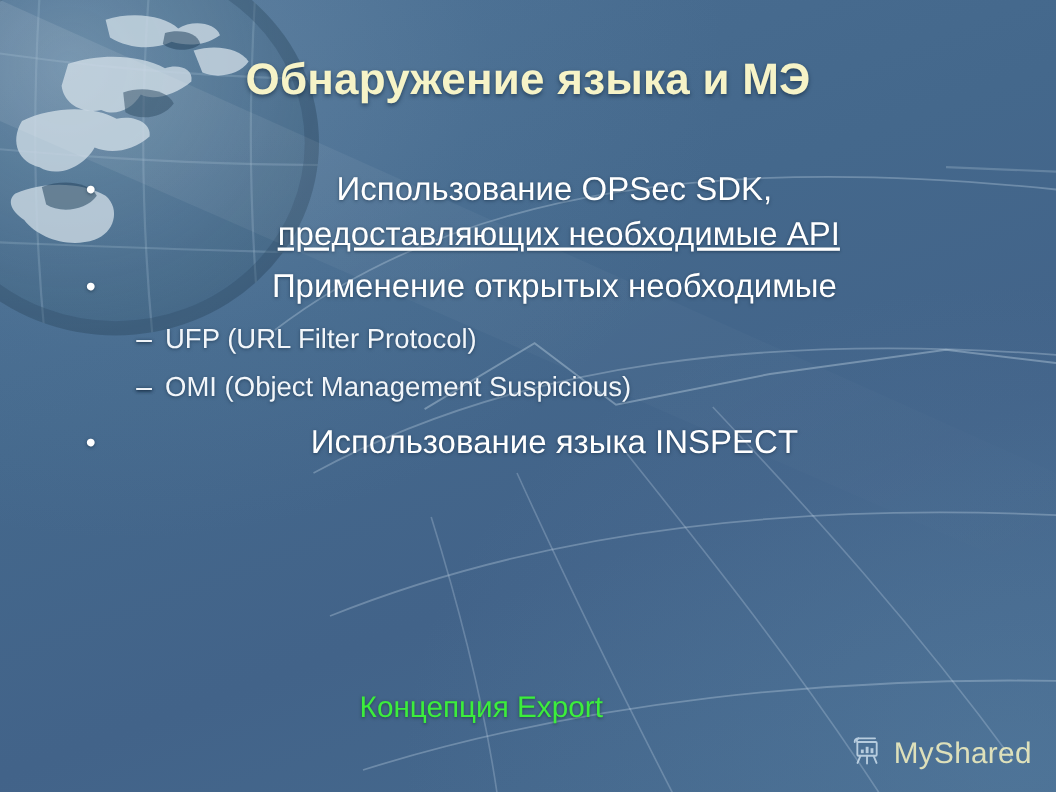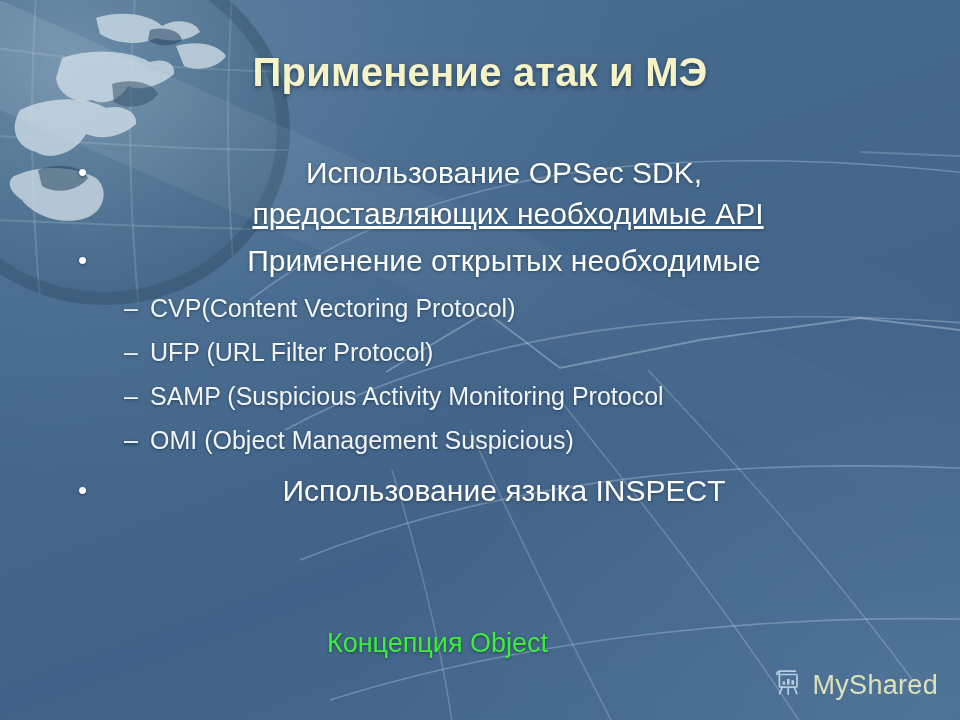--- a/index.html
+++ b/index.html
@@ -188,69 +188,67 @@
       <path d="M648 370 C 742 470, 832 570, 920 690"></path>
     </g>
 
     <g fill="none" stroke="#d5e4f0" stroke-opacity="0.35" stroke-width="1.8">
       <path d="M386 372 L 486 312 L 560 368 L 700 340 L 860 318 L 960 330"></path>
     </g>
 
     <path d="M860 152 L 960 156" stroke="#d8e6f2" stroke-opacity="0.22" stroke-width="2" fill="none"></path>
   </svg>
 
-  <div class="title">Применение атак и МЭ</div>
+  <div class="title">Обнаружение языка и МЭ</div>
 
   <div class="body-list">
 
     <div class="l1">
       <span class="dot">•</span>
       <span class="txt">
         <span>Использование OPSec SDK,</span>
         <span class="cont">предоставляющих необходимые API</span>
       </span>
     </div>
 
     <div class="l1 gap-before">
       <span class="dot">•</span>
       <span class="txt">Применение открытых необходимые</span>
     </div>
 
     <div class="l2">
       <span class="dash">–</span>
-      <span>CVP(Content Vectoring Protocol)</span>
     </div>
 
     <div class="l2">
       <span class="dash">–</span>
       <span>UFP (URL Filter Protocol)</span>
     </div>
 
     <div class="l2">
       <span class="dash">–</span>
-      <span>SAMP (Suspicious Activity Monitoring Protocol</span>
     </div>
 
     <div class="l2">
       <span class="dash">–</span>
     </div>
 
     <div class="l2">
       <span class="dash">–</span>
       <span>OMI (Object Management Suspicious)</span>
     </div>
 
     <div class="l1 gap-after">
       <span class="dot">•</span>
       <span class="txt">Использование языка INSPECT</span>
     </div>
 
   </div>
 
-  <div class="footer-caption">Концепция Object</div>
+  <div class="footer-caption">Концепция Export</div>
 
   <div class="watermark">
     <span>
       <svg width="34" height="34" viewBox="0 0 34 34" fill="none" stroke="#cfe1ef" stroke-width="1.7" stroke-linecap="round" stroke-linejoin="round">
 
         <path d="M6 6.5 C 6 4.4, 7.6 3.2, 9.4 3.2 L 24.5 3.2"></path>
         <path d="M9.4 3.2 C 7.8 4.0, 7.6 5.4, 8.4 6.5"></path>
 
         <rect x="8.4" y="6.5" width="17.6" height="12.6" rx="1"></rect>
 

